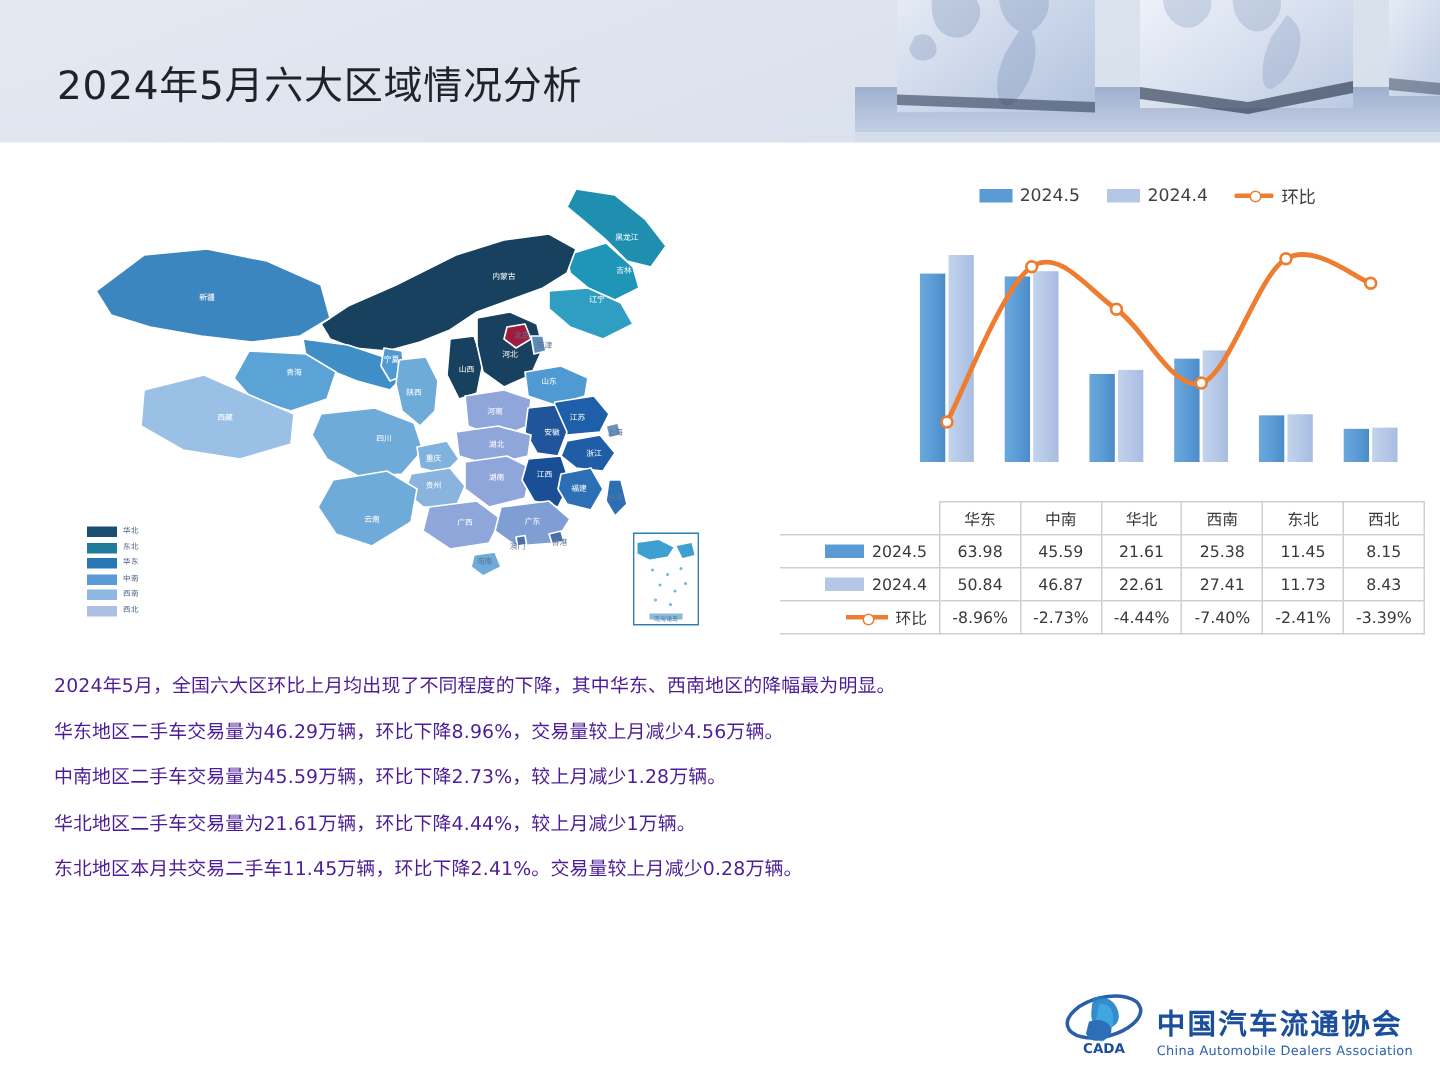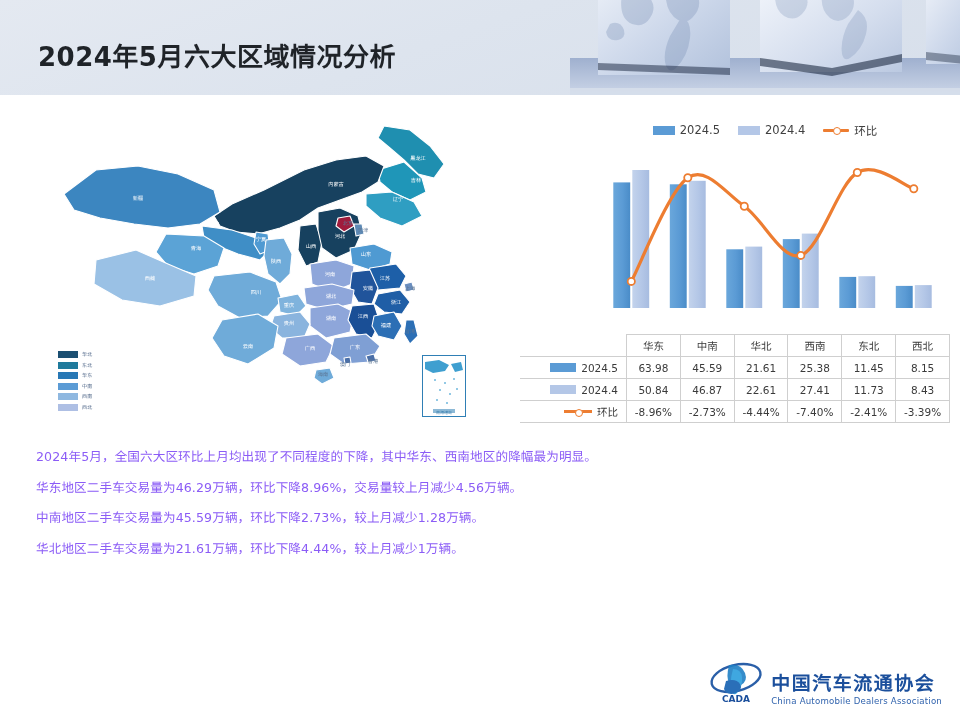--- a/index.html
+++ b/index.html
@@ -14,21 +14,21 @@
 
   
   .header{
     position:absolute;left:0;top:0;width:960px;height:95px;
     background:linear-gradient(160deg,#e4e9f1 0%,#dde4ee 45%,#d7dfeb 100%);
     overflow:hidden;
   }
   .header-deco{position:absolute;right:0;top:0;width:390px;height:95px;overflow:hidden;}
   .page-title{
     position:absolute;left:38px;top:36px;
-    font-size:26px;font-weight:bold;letter-spacing:.5px;color:#1f2328;
+    font-size:26px;font-weight:normal;letter-spacing:.5px;color:#1f2328;
     font-family:"DejaVu Sans","Liberation Sans",sans-serif;
   }
 
   
   .map-area{position:absolute;left:18px;top:108px;width:440px;height:320px;}
   .map-svg{position:absolute;left:0;top:0;}
   .prov-label{font-size:5.2px;fill:#ffffff;font-family:"DejaVu Sans",sans-serif;
               text-anchor:middle;paint-order:stroke;}
   .prov-label.dark{fill:#5d7796;}
   .map-legend{position:absolute;left:40px;top:242px;}
@@ -67,21 +67,21 @@
       padding-right:2px;}
   .data-table .k-bar{width:26px;height:9px;display:inline-block;}
   .data-table .k-line{width:28px;height:9px;position:relative;display:inline-block;}
   .data-table .k-line i{position:absolute;left:0;top:3px;width:28px;height:3px;background:#ED7D31;display:block;}
   .data-table .k-line b{position:absolute;left:11px;top:1.5px;width:6px;height:6px;background:#fff;
       border:1.3px solid #ED7D31;border-radius:50%;display:block;}
   .data-table .catcell{color:#3a3a3a;}
 
   
   .body-text{position:absolute;left:36px;top:448px;width:700px;}
-  .body-text p{margin:0 0 13.5px 0;font-size:12.6px;line-height:17px;color:#8b5cf6;
+  .body-text p{margin:0 0 13.5px 0;font-size:12.6px;line-height:17px;color:#4c1d95;
                letter-spacing:.1px;}
 
   
   .logo{position:absolute;right:18px;bottom:14px;display:flex;align-items:center;gap:8px;}
   .logo-mark{width:54px;height:46px;position:relative;flex:none;}
   .logo-text{display:flex;flex-direction:column;line-height:1;margin-top:16px;}
   .logo-cn{font-size:19px;font-weight:bold;color:#1b4f9c;letter-spacing:1.5px;}
   .logo-en{font-size:8.6px;color:#2f62ad;letter-spacing:.2px;margin-top:4px;}
 </style>
 </head>
@@ -420,20 +420,21 @@
           <td class="catcell">-3.39%</td>
         </tr>
       </tbody>
   </table>
 
   <div class="body-text">
       <p>2024年5月，全国六大区环比上月均出现了不同程度的下降，其中华东、西南地区的降幅最为明显。</p>
       <p>华东地区二手车交易量为46.29万辆，环比下降8.96%，交易量较上月减少4.56万辆。</p>
       <p>中南地区二手车交易量为45.59万辆，环比下降2.73%，较上月减少1.28万辆。</p>
       <p>华北地区二手车交易量为21.61万辆，环比下降4.44%，较上月减少1万辆。</p>
+      <p>东北地区本月共交易二手车11.45万辆，环比下降2.41%。交易量较上月减少0.28万辆。</p>
     </div>
 
   <div class="logo">
     <div class="logo-mark">
       <svg width="54" height="46" viewBox="0 0 54 46">
         <ellipse cx="27" cy="19" rx="25" ry="13" fill="none" stroke="#2a5fa8" stroke-width="2.4" transform="rotate(-14 27 19)"></ellipse>
         <path d="M20 6 q12 -2 16 8 q3 8 -4 12 q-8 4 -12 -2 q-3 -6 0 -18 z" fill="#1f7fc4" opacity="0.9"></path>
         <path d="M24 10 q8 0 9 8 q1 9 -5 16 q-3 3 -5 -1 q-3 -9 1 -23 z" fill="#3fa7e0"></path>
         <path d="M17 22 q10 -3 14 3 q3 6 -4 9 q-9 3 -12 -4 z" fill="#2a6fb8"></path>
         <text x="27" y="43" font-size="9" font-weight="bold" fill="#1b4f9c" text-anchor="middle" font-family="DejaVu Sans, sans-serif">CADA</text>

